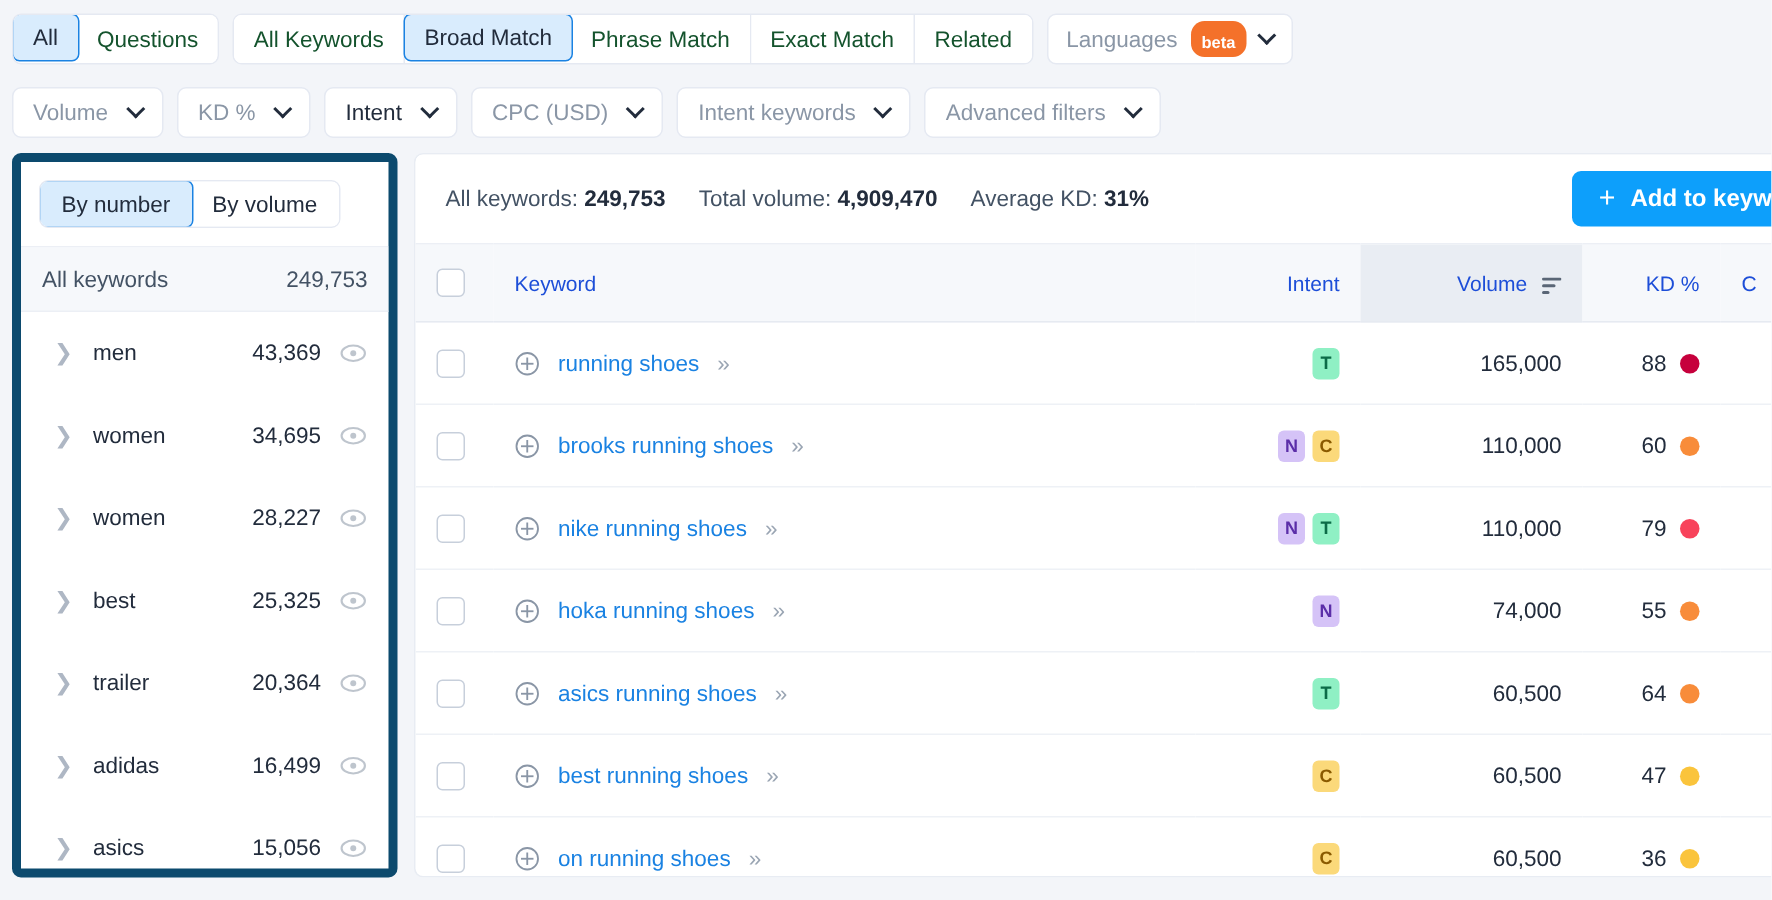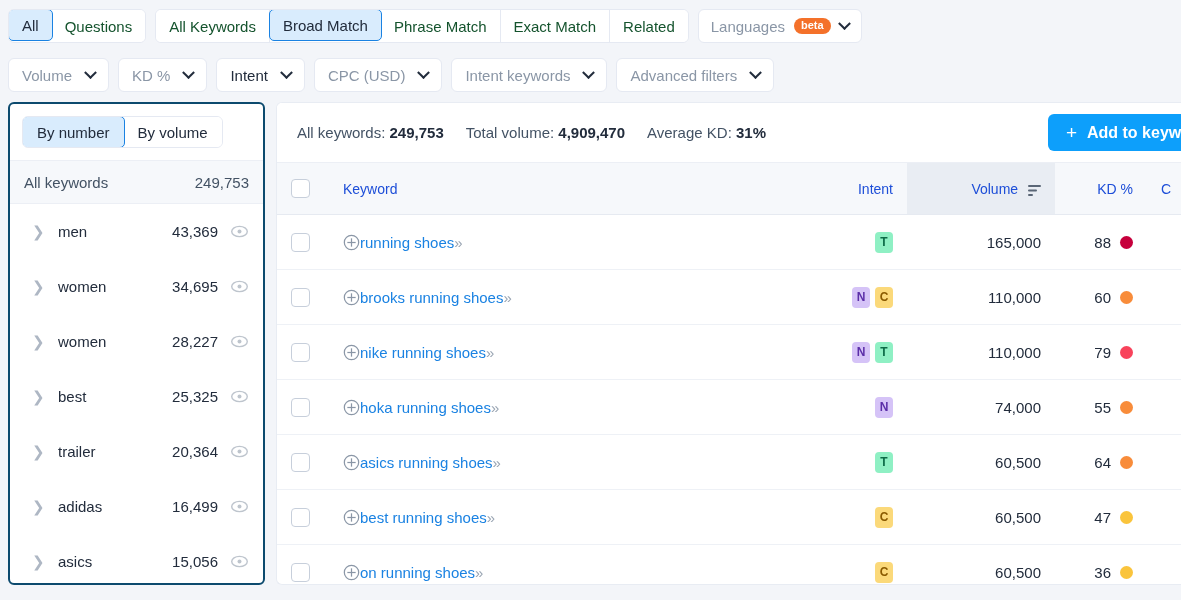--- a/index.html
+++ b/index.html
@@ -65,21 +65,21 @@
     color: #8a96a6;
     cursor: pointer;
     white-space: nowrap;
   }
   .beta-badge {
     background: #f4712a;
     color: #ffffff;
     font-size: 11px;
     font-weight: bold;
     border-radius: 9px;
-    padding: 2px 7px 3px;
+    padding: 10px 7px 3px;
     line-height: 1;
   }
   .caret {
     display: inline-block;
     width: 9px; height: 9px;
     border-right: 2px solid #222c3c;
     border-bottom: 2px solid #222c3c;
     transform: rotate(45deg) translate(-2px,-2px);
   }
 
@@ -113,21 +113,21 @@
     gap: 11px;
     padding: 9px 0 0 8px;
     height: 492px;
   }
 
   
   .sidebar {
     width: 257px;
     flex: 0 0 257px;
     background: #ffffff;
-    border: 2px solid #0c4a6e;
+    border: 6px solid #0c4a6e;
     border-radius: 6px;
     overflow: hidden;
   }
   .sb-toggle-wrap {
     padding: 12px 12px 12px 12px;
     border-bottom: 1px solid #eceff5;
   }
   .sb-toggle {
     display: flex;
     border: 1px solid #e5e9f2;
@@ -273,21 +273,21 @@
   .tbl tbody tr:last-child td { border-bottom: none; }
 
   .chkbox {
     width: 19px; height: 19px;
     border: 1px solid #c7cfdb;
     border-radius: 4px;
     background: #ffffff;
     display: block;
     cursor: pointer;
   }
-  .kwcell { display: flex; align-items: center; gap: 0; }
+  .kwcell { display: flex; align-items: center; gap: 12px; }
   .plus-circle {
     width: 17px; height: 17px;
     flex: 0 0 17px;
     color: #8a96a6;
   }
   .kwlink {
     color: #1a82e2;
     font-size: 15px;
     cursor: pointer;
     text-decoration: none;

